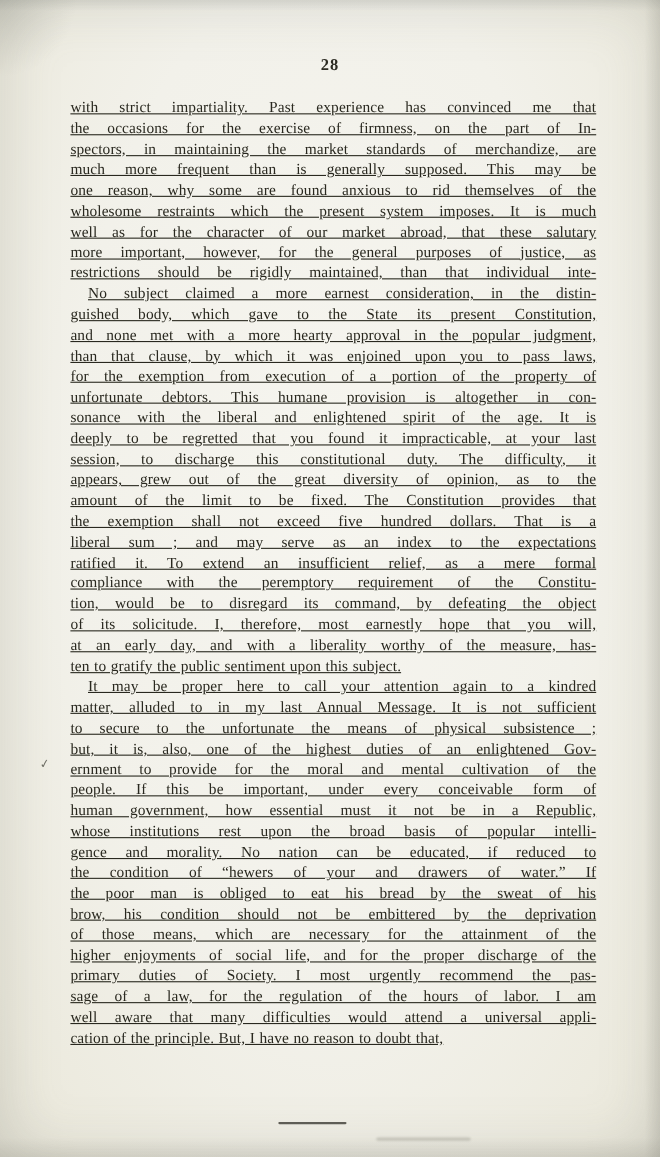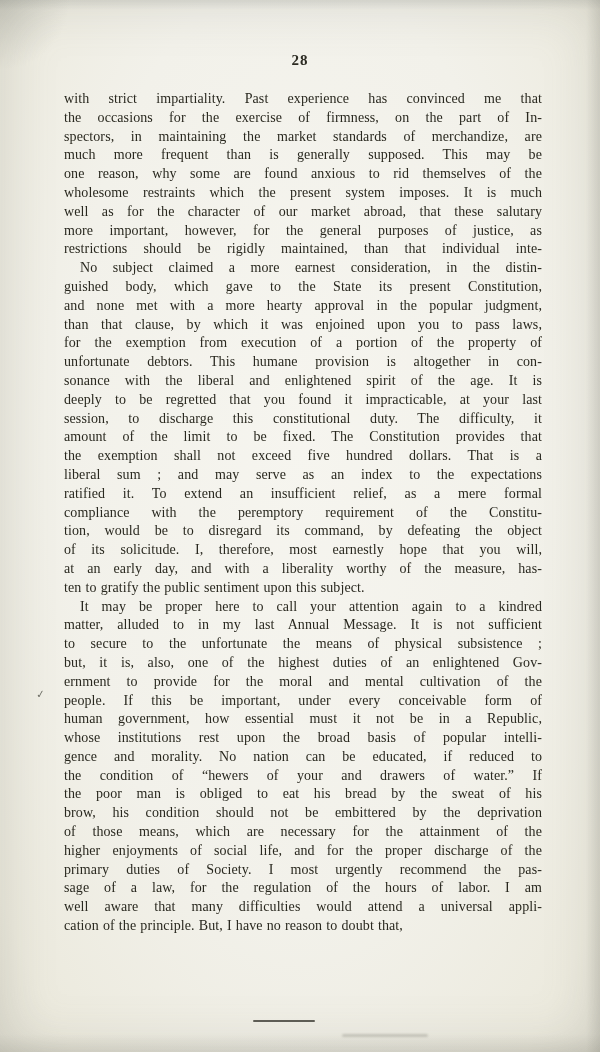--- a/index.html
+++ b/index.html
@@ -41,20 +41,21 @@
     width: 478px;
   }
   .paragraph { margin: 0; }
   .line {
     font-size: 14px;
     line-height: 18.8px;
     text-align: justify;
     text-align-last: justify;
     letter-spacing: 0.1px;
     word-spacing: 0.5px;
+    text-decoration: underline;
   }
   .line.last {
     text-align-last: left;
   }
   .line.indent {
     text-indent: 16px;
   }
   .margin-mark {
     position: absolute;
     left: 36px;
@@ -108,20 +109,21 @@
       <div class="paragraph">
         <div class="line indent">No subject claimed a more earnest consideration, in the distin-</div>
         <div class="line">guished body, which gave to the State its present Constitution,</div>
         <div class="line">and none met with a more hearty approval in the popular judgment,</div>
         <div class="line">than that clause, by which it was enjoined upon you to pass laws,</div>
         <div class="line">for the exemption from execution of a portion of the property of</div>
         <div class="line">unfortunate debtors. This humane provision is altogether in con-</div>
         <div class="line">sonance with the liberal and enlightened spirit of the age. It is</div>
         <div class="line">deeply to be regretted that you found it impracticable, at your last</div>
         <div class="line">session, to discharge this constitutional duty. The difficulty, it</div>
+        <div class="line">appears, grew out of the great diversity of opinion, as to the</div>
         <div class="line">amount of the limit to be fixed. The Constitution provides that</div>
         <div class="line">the exemption shall not exceed five hundred dollars. That is a</div>
         <div class="line">liberal sum ; and may serve as an index to the expectations</div>
         <div class="line">ratified it. To extend an insufficient relief, as a mere formal</div>
         <div class="line">compliance with the peremptory requirement of the Constitu-</div>
         <div class="line">tion, would be to disregard its command, by defeating the object</div>
         <div class="line">of its solicitude. I, therefore, most earnestly hope that you will,</div>
         <div class="line">at an early day, and with a liberality worthy of the measure, has-</div>
         <div class="line last">ten to gratify the public sentiment upon this subject.</div>
       </div>

